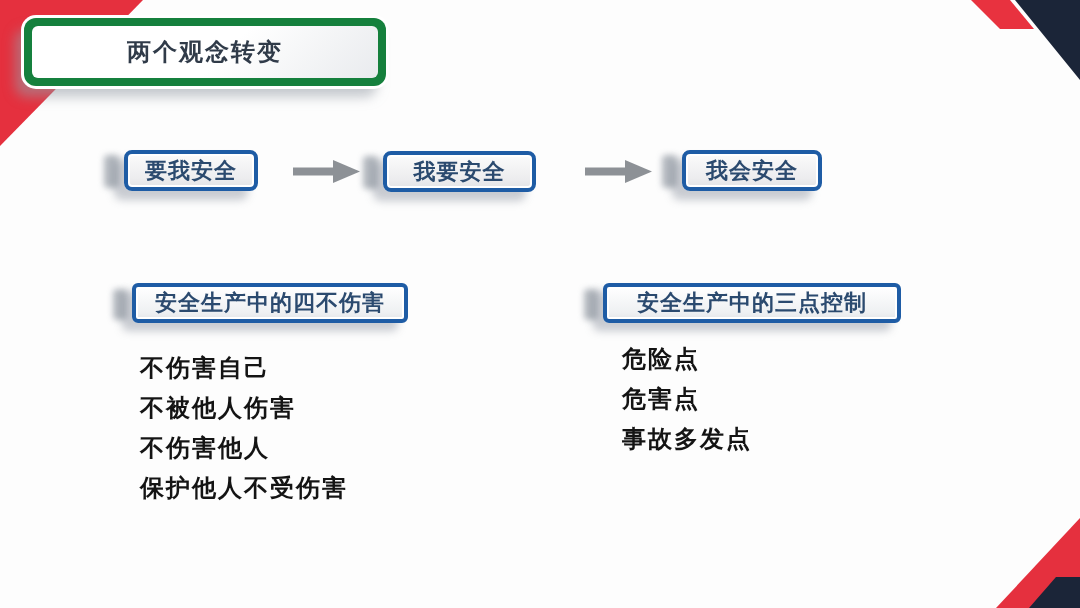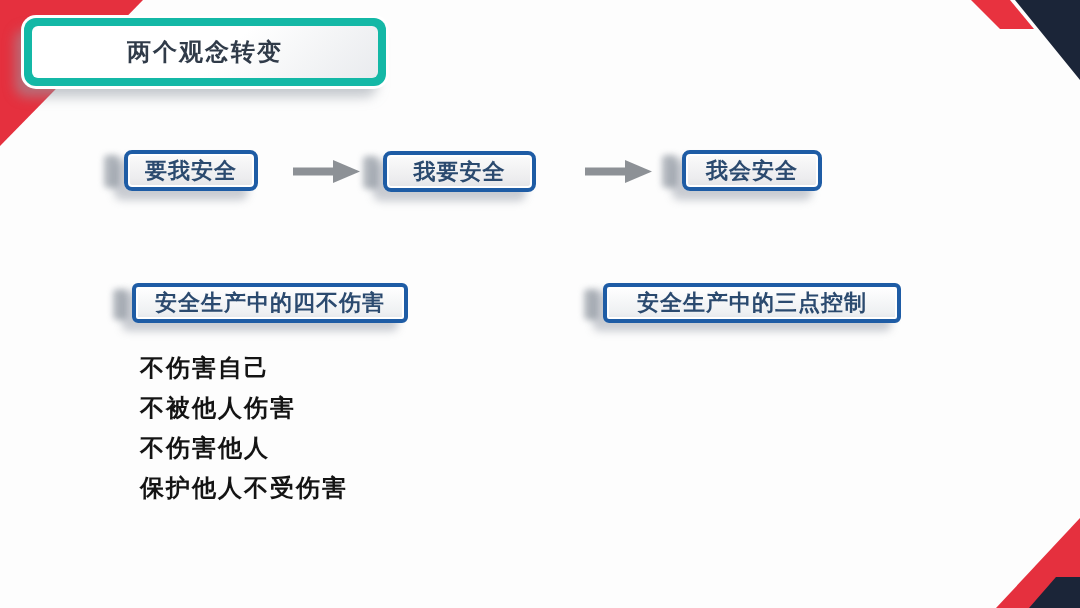--- a/index.html
+++ b/index.html
@@ -5,21 +5,21 @@
   html,body{margin:0;padding:0;background:#ffffff;}
   .stage{
     position:relative;width:1080px;height:608px;background:#fdfdfd;overflow:hidden;
     font-family:"Liberation Serif","DejaVu Serif",serif;
   }
   .corners{position:absolute;left:0;top:0;z-index:0;}
 
   
   .title-box{
     position:absolute;left:24px;top:18px;width:362px;height:68px;z-index:2;
-    background:#14b8a6;border-radius:12px;
+    background:#15803d;border-radius:12px;
     box-shadow:0 0 0 3px #ffffff,-9px 11px 12px rgba(150,156,166,.55);
   }
   .title-inner{
     position:absolute;left:8px;top:8px;right:8px;bottom:8px;
     background:linear-gradient(135deg,#ffffff 55%,#e9ebee 100%);
     border-radius:6px;display:flex;align-items:center;justify-content:center;
     font-size:24px;font-weight:bold;color:#303b49;letter-spacing:2px;
   }
 
   
@@ -104,14 +104,19 @@
 
   <div class="plain-list list-left">
     <div class="item">不伤害自己</div>
     <div class="item">不被他人伤害</div>
     <div class="item">不伤害他人</div>
     <div class="item">保护他人不受伤害</div>
   </div>
 
   <div class="section-header header-right">安全生产中的三点控制</div>
 
+  <div class="plain-list list-right">
+    <div class="item">危险点</div>
+    <div class="item">危害点</div>
+    <div class="item">事故多发点</div>
+  </div>
 
 </div>
 
 </body></html>

